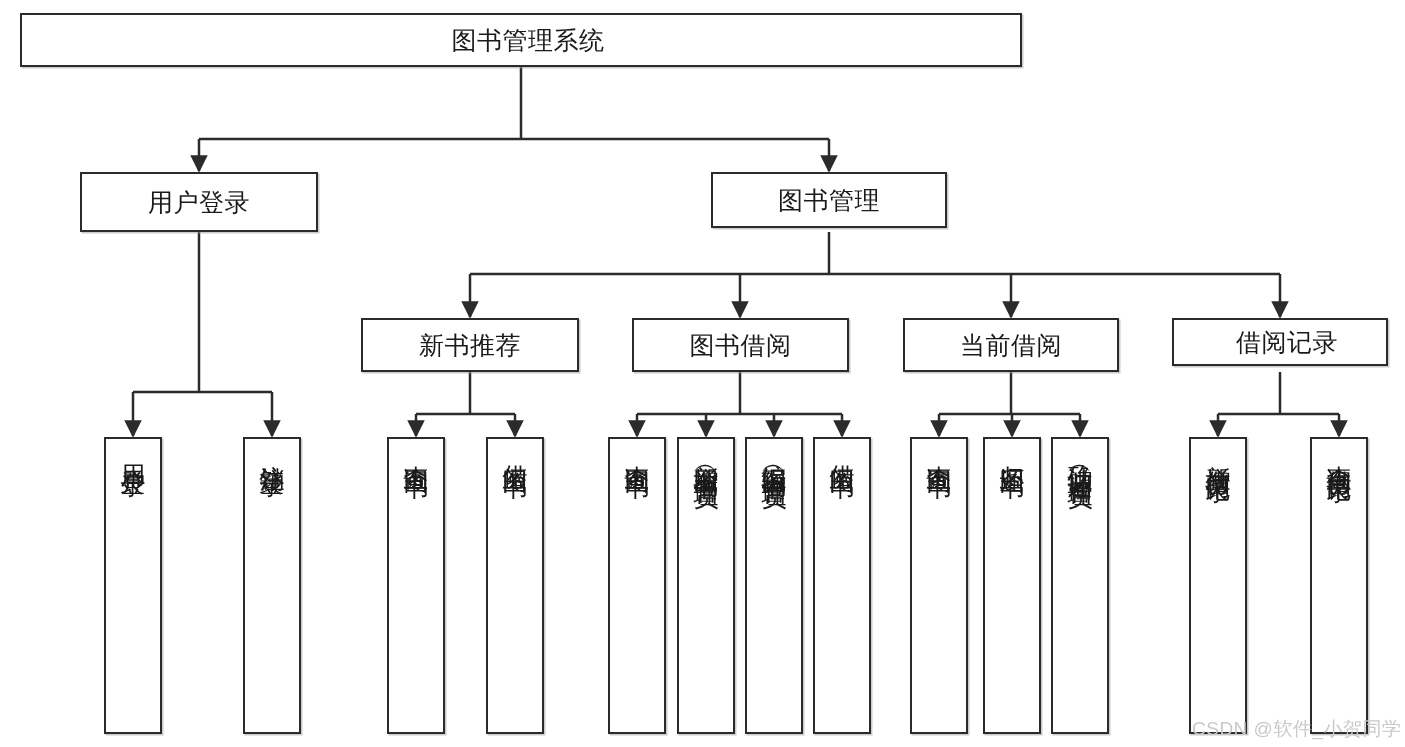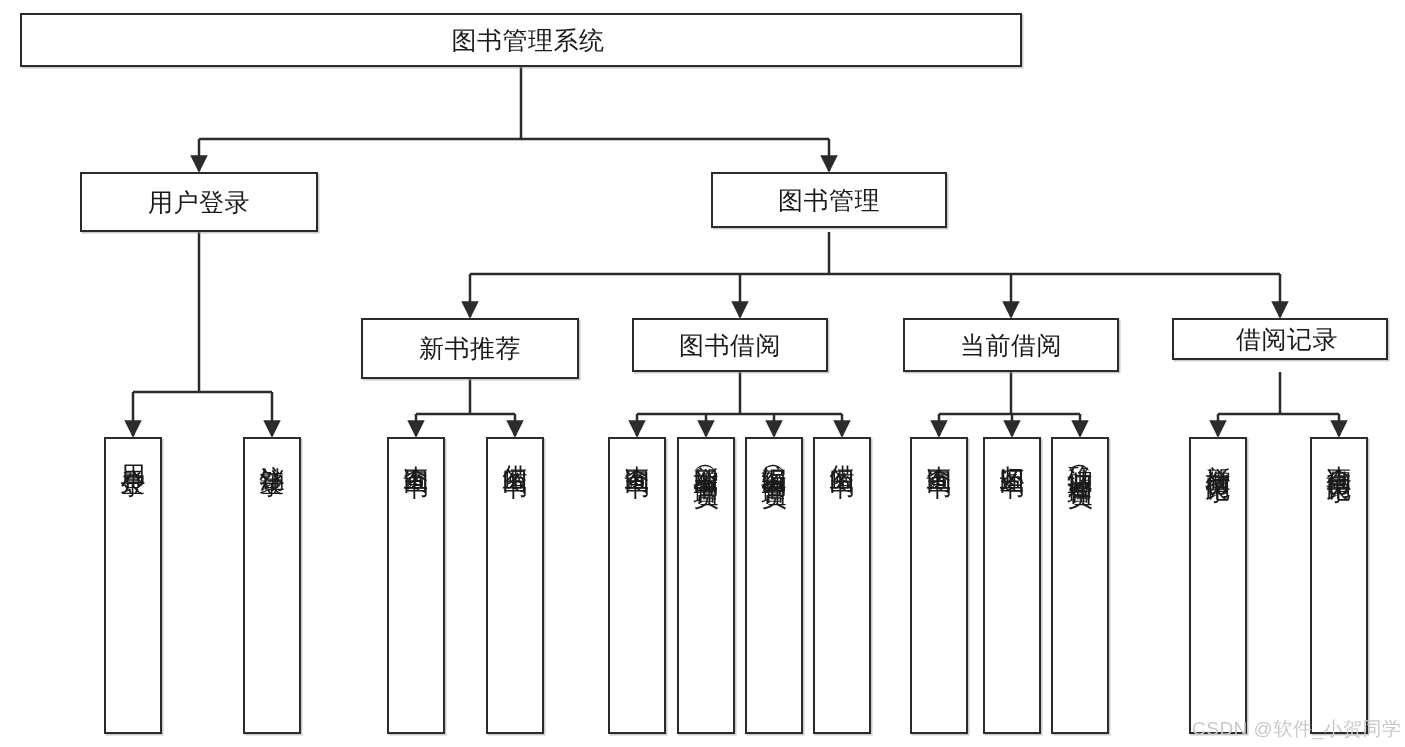--- a/index.html
+++ b/index.html
@@ -115,30 +115,30 @@
   <div id="node-layer">
       <div class="node horizontal" style="left: 20px; top: 13px; width: 1002px; height: 54px; padding-left: 14px;">
         <span class="label">图书管理系统</span>
       </div>
       <div class="node horizontal" style="left: 80px; top: 172px; width: 238px; height: 60px;">
         <span class="label">用户登录</span>
       </div>
       <div class="node horizontal" style="left: 711px; top: 172px; width: 236px; height: 56px;">
         <span class="label">图书管理</span>
       </div>
-      <div class="node horizontal" style="left: 361px; top: 318px; width: 218px; height: 61px;">
+      <div class="node horizontal" style="left: 361px; top: 318px; width: 218px; height: 54px;">
         <span class="label">新书推荐</span>
       </div>
-      <div class="node horizontal" style="left: 632px; top: 318px; width: 196px; height: 54px;">
+      <div class="node horizontal" style="left: 632px; top: 318px; width: 217px; height: 54px;">
         <span class="label">图书借阅</span>
       </div>
       <div class="node horizontal" style="left: 903px; top: 318px; width: 216px; height: 54px; justify-content: center;">
         <span class="label">当前借阅</span>
       </div>
-      <div class="node horizontal" style="left: 1172px; top: 318px; width: 216px; height: 42px; padding-left: 14px;">
+      <div class="node horizontal" style="left: 1172px; top: 318px; width: 216px; height: 48px; padding-left: 14px;">
         <span class="label">借阅记录</span>
       </div>
       <div class="node vertical" style="left: 104px; top: 437px; width: 58px; height: 297px;">
         <span class="label">用户登录</span>
       </div>
       <div class="node vertical" style="left: 243px; top: 437px; width: 58px; height: 297px;">
         <span class="label">注销登录</span>
       </div>
       <div class="node vertical" style="left: 387px; top: 437px; width: 58px; height: 297px;">
         <span class="label">查询图书</span>

